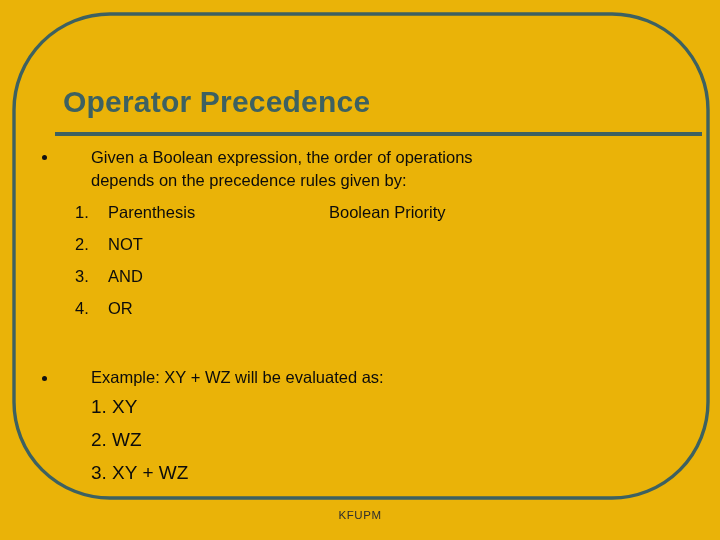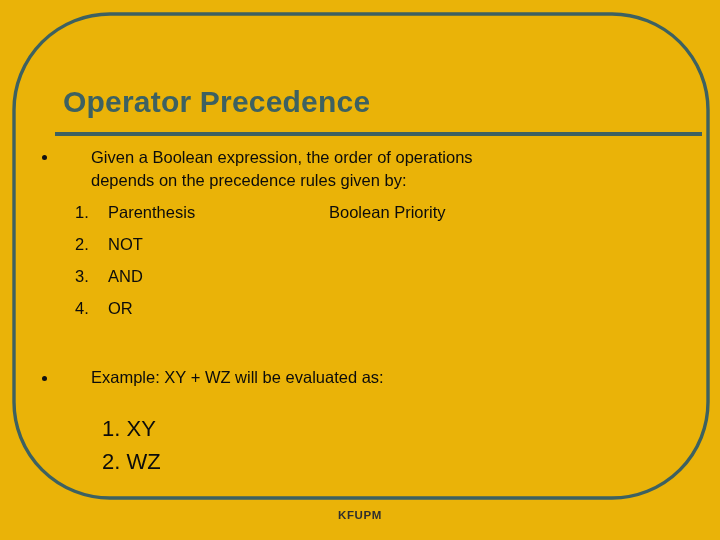--- a/index.html
+++ b/index.html
@@ -126,38 +126,36 @@
     left: 0;
     top: 396px;
     width: 720px;
   }
   .step-row {
     position: relative;
     height: 33px;
   }
   .step-text {
     position: absolute;
-    left: 102px;
-    font-size: 22px;
-    color: #0c0c0c;
-    white-space: nowrap;
-    margin-top: 20px;
+    left: 91px;
+    font-size: 19px;
+    color: #0c0c0c;
+    white-space: nowrap;
   }
 
   
   .footer {
     position: absolute;
     left: 0;
     top: 509px;
     width: 720px;
     text-align: center;
     font-size: 11.5px;
     color: #2f2f2f;
     letter-spacing: 0.6px;
-    font-weight: bold;
   }
 </style>
 </head>
 <body>
 
 <div class="slide">
 
   <svg class="frame" viewBox="0 0 720 540" xmlns="http://www.w3.org/2000/svg">
     <path d="M 14 110
              A 96 96 0 0 1 110 14
@@ -213,19 +211,22 @@
       <div class="bullet-text" style="top:366px;">Example: XY + WZ will be evaluated as:</div>
     </div>
 
     <div class="steps">
       <div class="step-row">
         <span class="step-text">1. XY</span>
       </div>
       <div class="step-row">
         <span class="step-text">2. WZ</span>
       </div>
+      <div class="step-row">
+        <span class="step-text">3. XY + WZ</span>
+      </div>
     </div>
 
   </div>
 
   <div class="footer">KFUPM</div>
 
 </div>
 
 </body></html>

